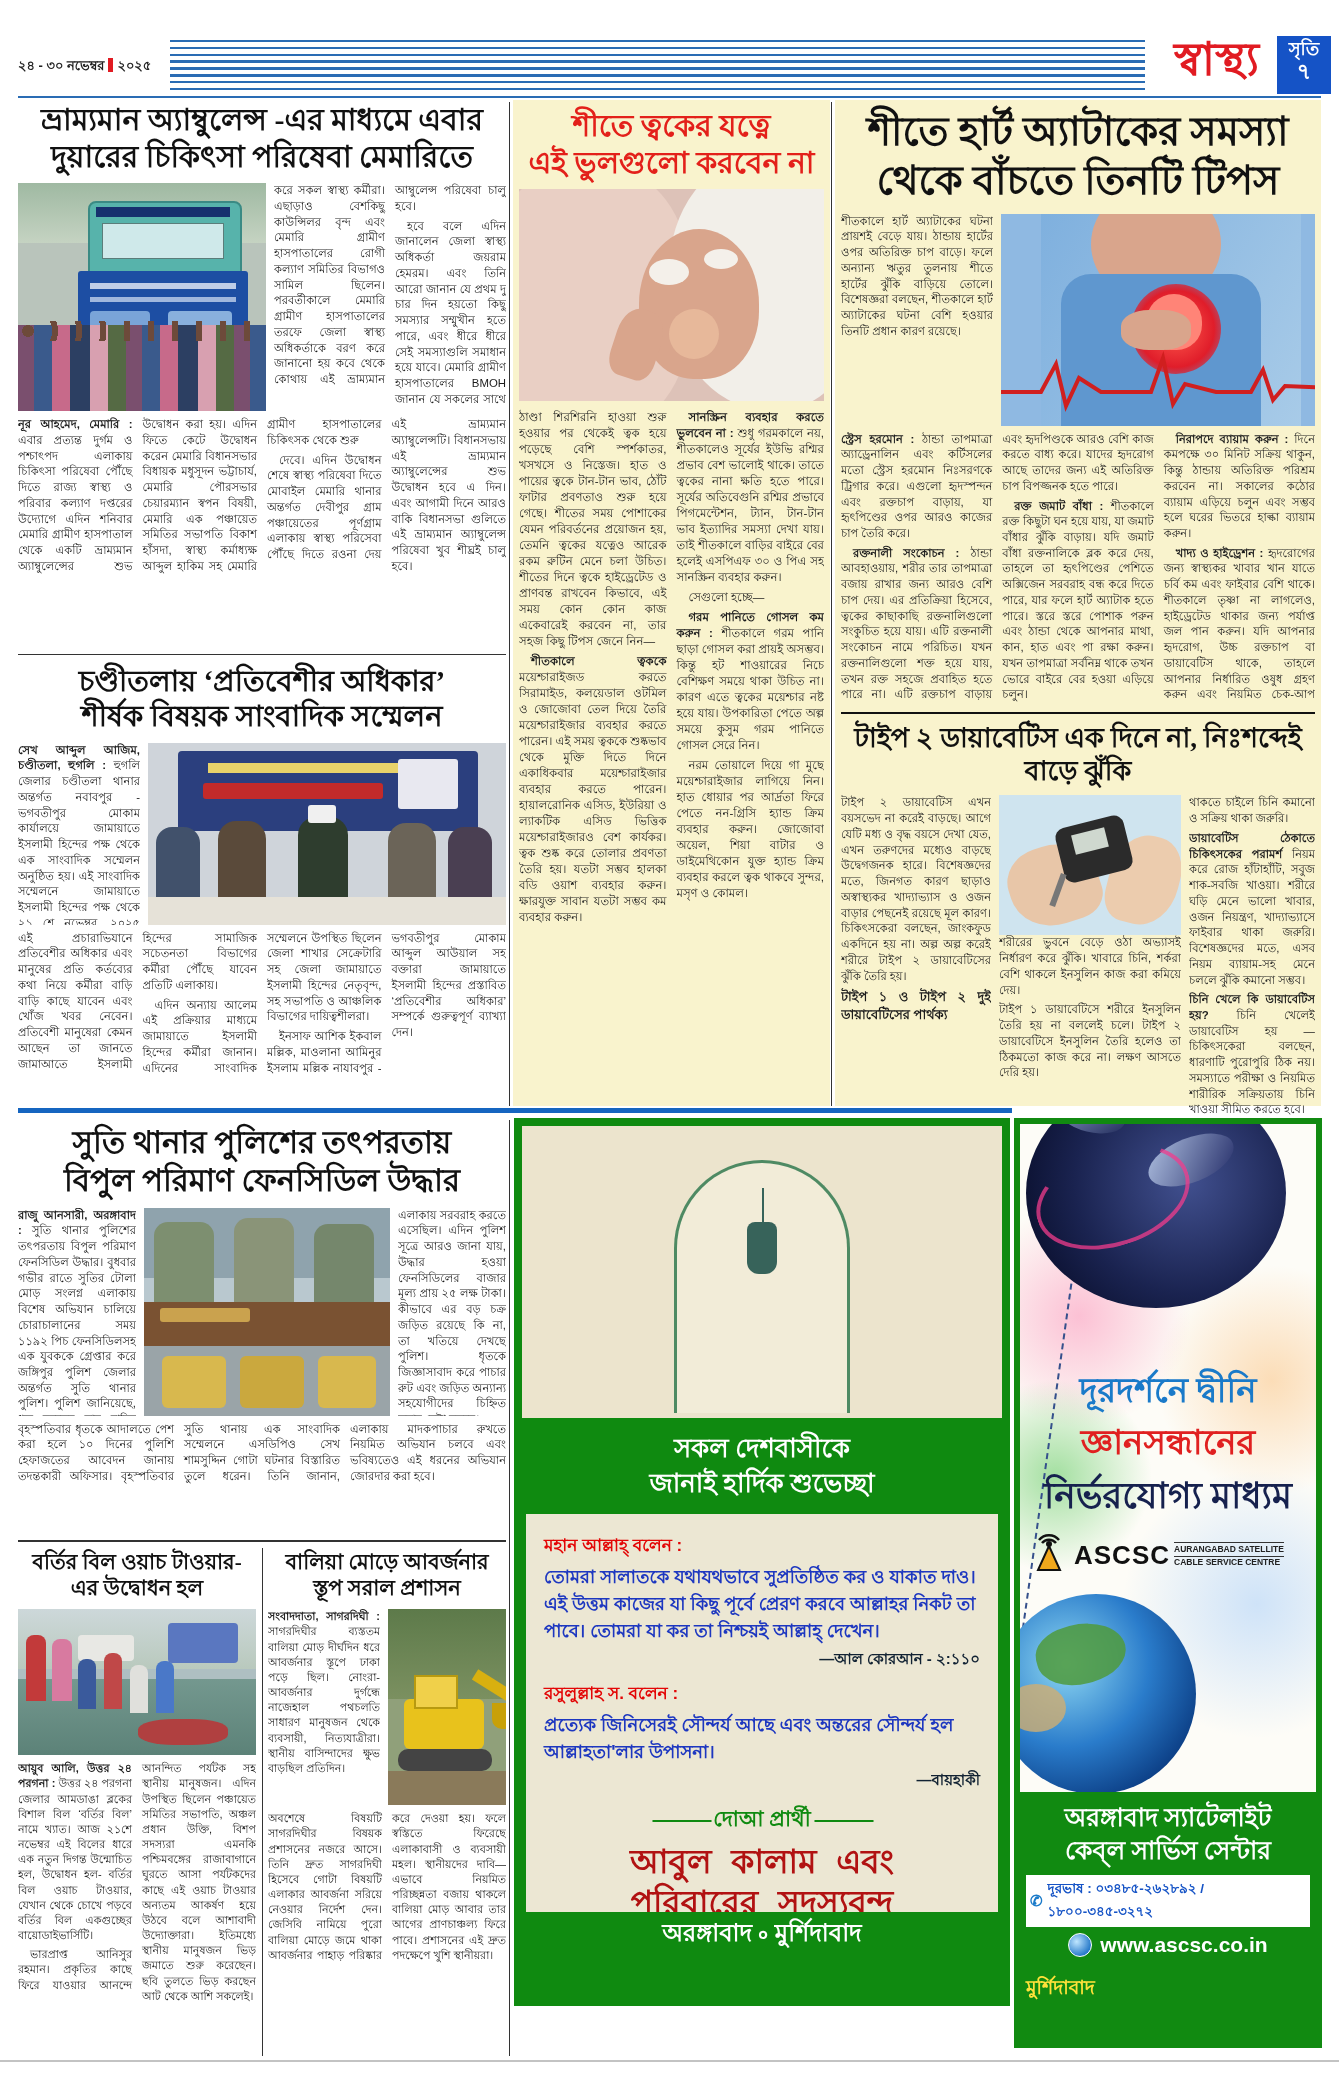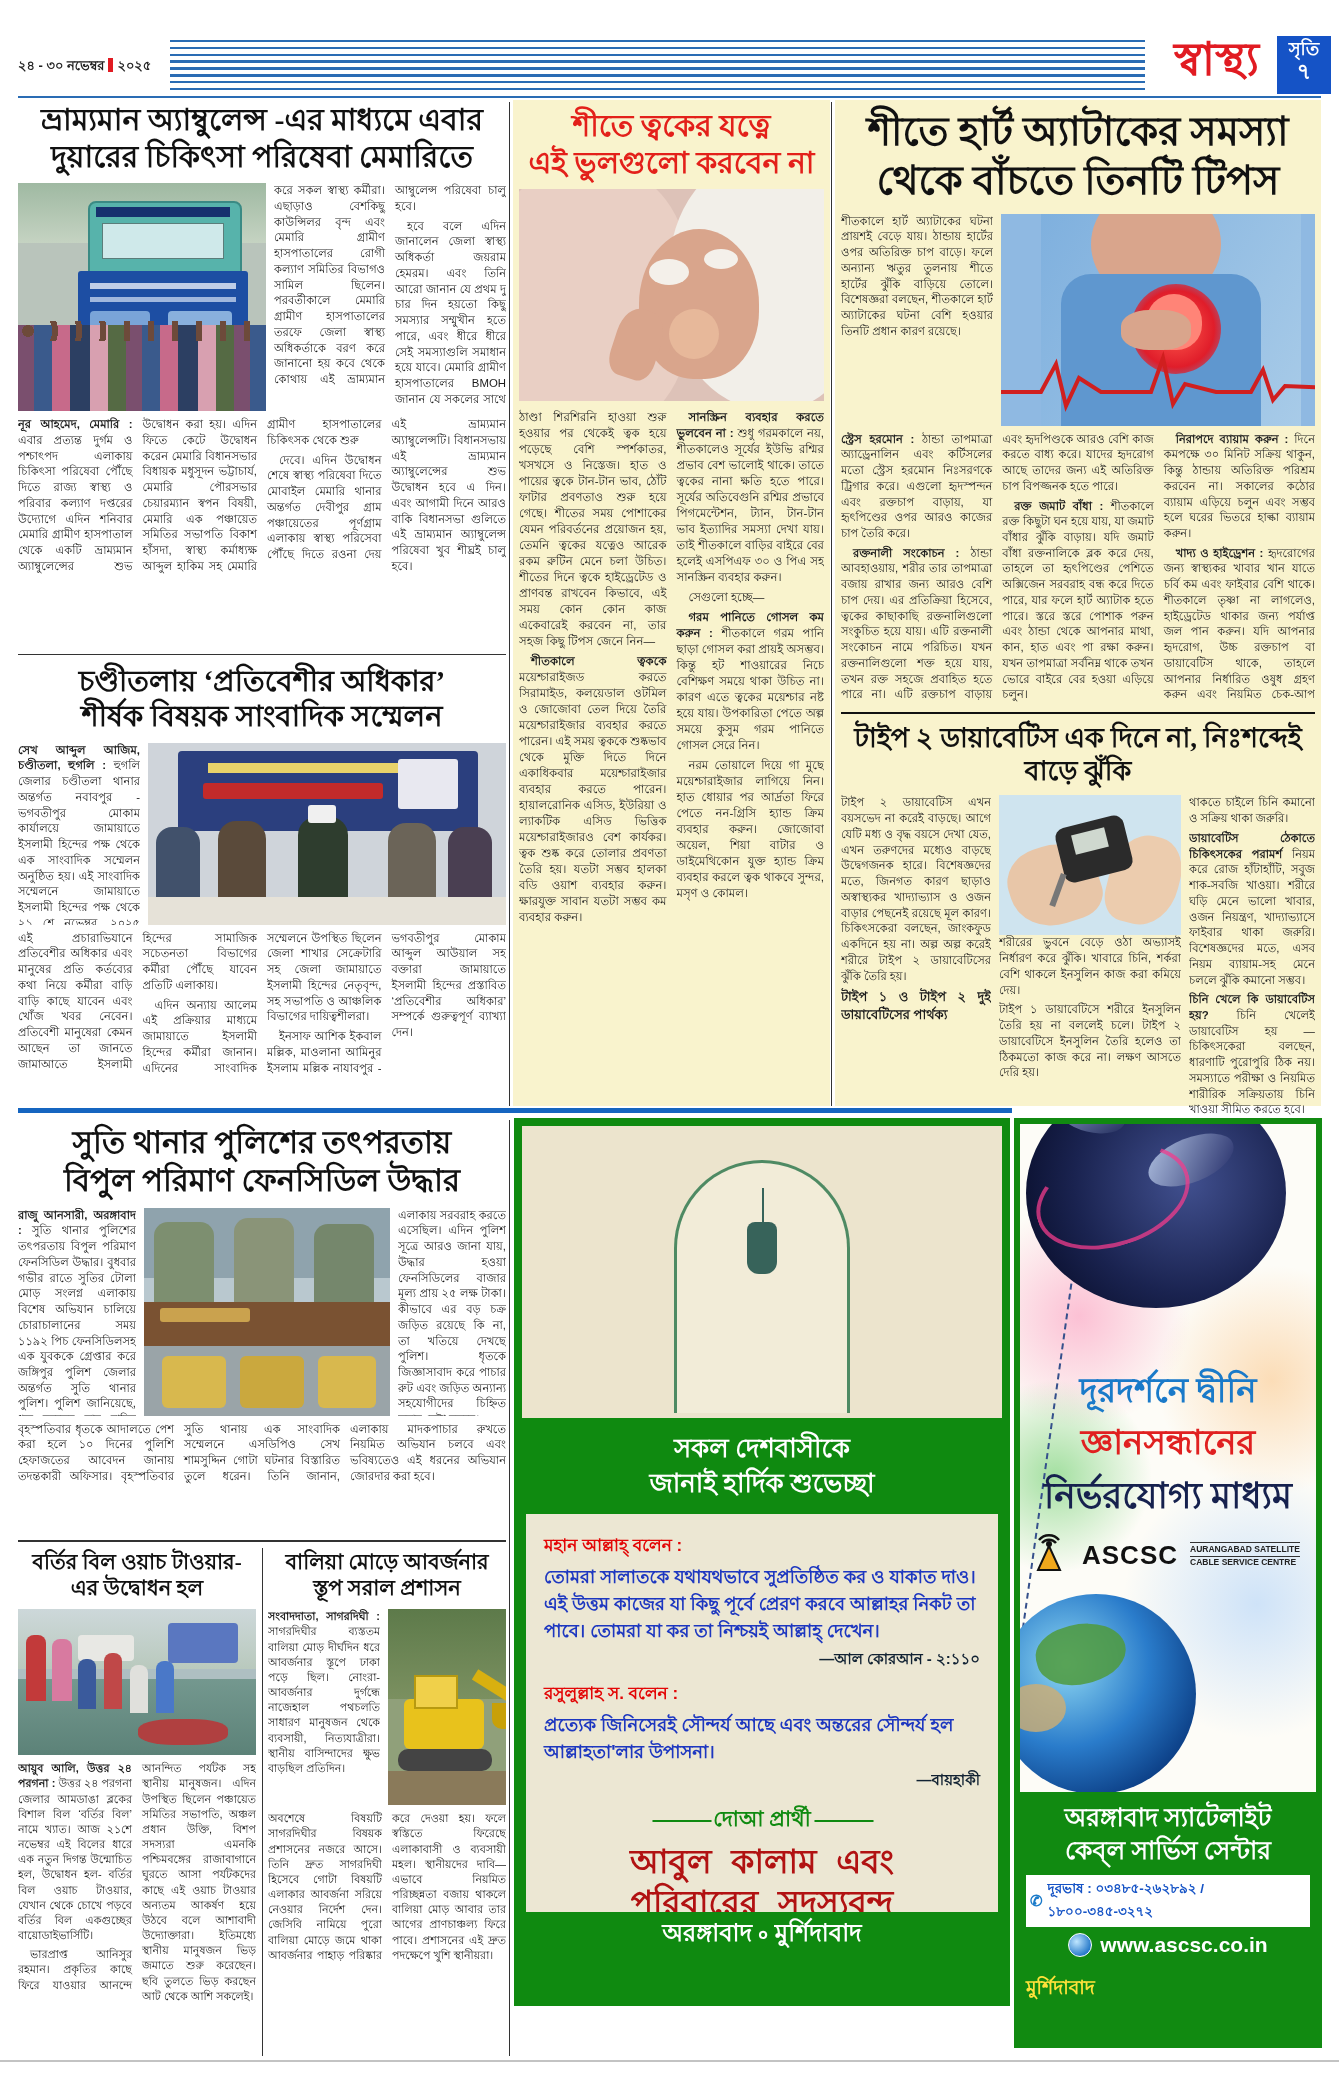--- a/index.html
+++ b/index.html
@@ -78,21 +78,21 @@
   .dish2{position:absolute;left:30px;top:18px;width:70px;height:36px;border-radius:50%;
      background:linear-gradient(135deg,#9fb2da,#1d2757);transform:rotate(14deg);}
   .swirl{position:absolute;left:8px;top:70px;width:150px;height:90px;border:4px solid rgba(242,60,140,.75);
      border-radius:50%;transform:rotate(-18deg);border-top-color:transparent;}
   .ascsc-l1{position:absolute;left:0;right:0;top:240px;text-align:center;color:#1a7ac9;font-weight:bold;
      font-size:34px;font-family:"Liberation Serif",serif;}
   .ascsc-l2{position:absolute;left:0;right:0;top:292px;text-align:center;color:#e02020;font-weight:bold;
      font-size:34px;font-family:"Liberation Serif",serif;}
   .ascsc-l3{position:absolute;left:0;right:0;top:344px;text-align:center;color:#16214e;font-weight:bold;
      font-size:36px;font-family:"Liberation Serif",serif;}
-  .logo-row{position:absolute;left:8px;top:410px;display:flex;align-items:center;gap:12px;}
+  .logo-row{position:absolute;left:8px;top:410px;display:flex;align-items:center;gap:4px;}
   .logo-abbr{font-weight:bold;font-size:26px;color:#111;letter-spacing:1px;}
   .logo-txt{font-size:8.5px;color:#222;font-weight:bold;line-height:1.3;border-top:1px solid #333;padding-top:1px;}
   .logo-txt .t1{border-bottom:1px solid #333;display:block;}
   .traj{position:absolute;left:70px;top:20px;width:1px;height:560px;border-left:2px dashed #35508c;transform:rotate(8deg);transform-origin:top;}
   .earth{position:absolute;left:-24px;top:470px;width:200px;height:200px;border-radius:50%;
      background:radial-gradient(circle at 35% 35%, #8fd8f2, #2a7ccb 45%, #0c3f86 78%);overflow:hidden;}
   .cont1{position:absolute;left:40px;top:30px;width:90px;height:60px;background:#4f9a3c;border-radius:45% 60% 50% 55%;transform:rotate(-15deg);opacity:.85;}
   .cont2{position:absolute;left:10px;top:90px;width:60px;height:48px;background:#cfae72;border-radius:55%;opacity:.8;}
   .ascsc-green{position:absolute;left:0;right:0;bottom:0;height:250px;background:#118a11;padding:10px 6px 4px 6px;box-sizing:border-box;}
   .org-line{color:#fff;font-weight:bold;font-size:25px;text-align:center;line-height:1.3;

